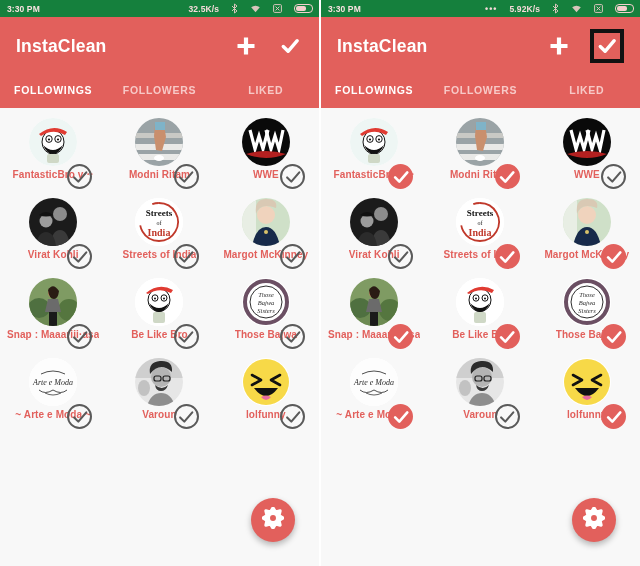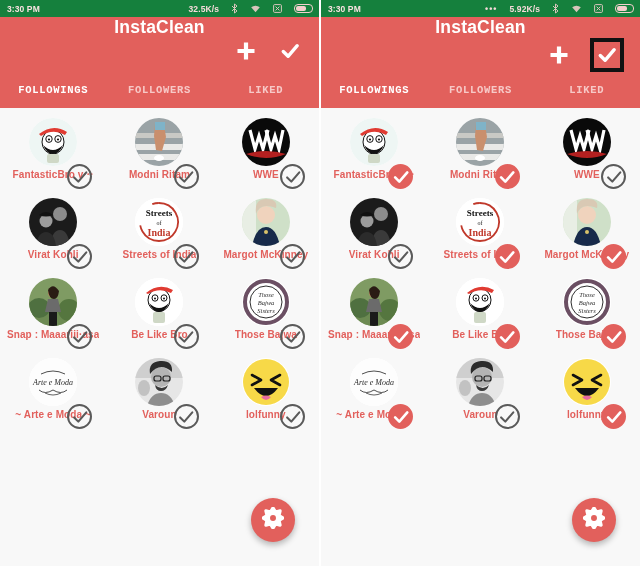--- a/index.html
+++ b/index.html
@@ -39,21 +39,20 @@
   .batt::after {
     content:""; position: absolute; left: 1.3px; top: 1.2px;
     width: 10px; height: 4.4px; background: #f3cfcd; border-radius: 2px;
   }
 
   
   .appbar {
     height: 58px; background: #e2605c;
     display: flex; align-items: center; padding: 0 16px;
     position: relative;
-    flex-direction: column;
   }
   .app-title {
     color: #ffffff; font-size: 17.5px; font-weight: bold;
     letter-spacing: .2px;
   }
   .appbar-actions { margin-left: auto; display: flex; align-items: center; gap: 18px; }
   .act { width: 26px; height: 26px; display: flex; align-items: center; justify-content: center; }
   .act svg { display: block; }
   .act.highlighted {
     border: 4px solid #111111;
@@ -62,21 +61,20 @@
 
   
   .tabs {
     height: 30px; background: #e2605c;
     display: flex; align-items: center;
   }
   .tab {
     flex: 1; text-align: center; font-size: 10.5px;
     font-weight: bold; letter-spacing: .7px;
     color: #f7c9c7;
-    font-family: Liberation Mono, monospace;
   }
   .tab.active { color: #ffffff; }
   .tab-underline-row { height: 3px; background: #e2605c; display: flex; }
   .tab-underline { flex: 1; }
   .tab-underline.active { background: #ffffff; opacity: .0; }
 
   
   .grid {
     padding: 8px 0 0 0;
     display: grid;

